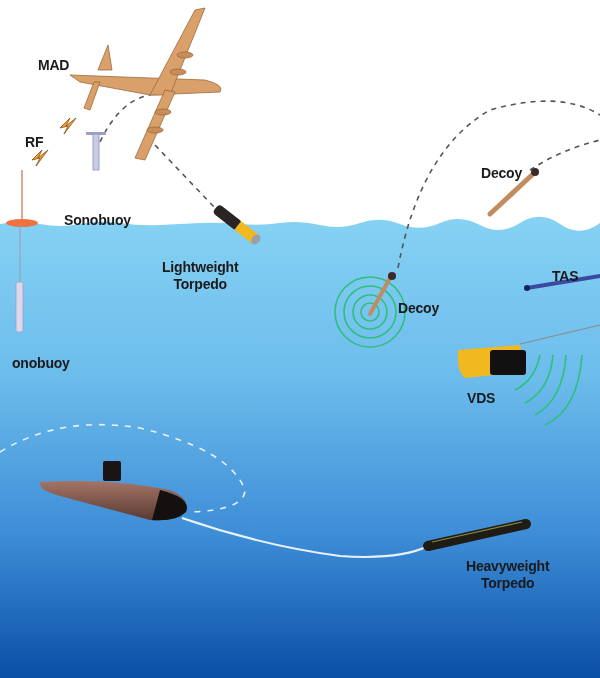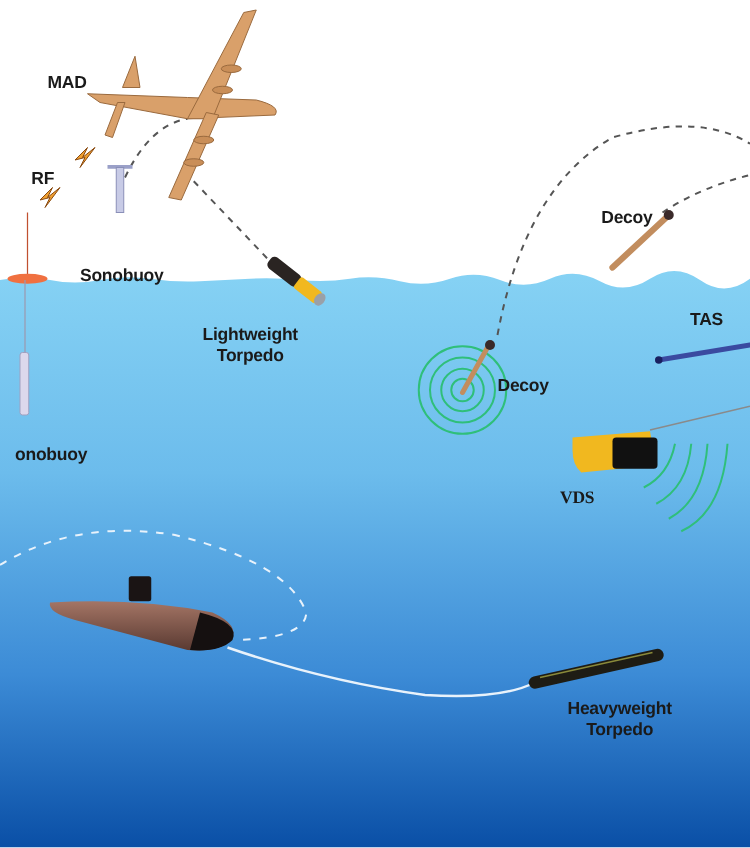--- a/index.html
+++ b/index.html
@@ -127,19 +127,19 @@
   <div class="lbl" style="left:26px;top:57px;">MAD</div>
   <div class="lbl" style="left:13px;top:134px;">RF</div>
   <div class="lbl" style="left:52px;top:178px;margin-top:34px;">Sonobuoy</div>
   <div class="lbl" style="left:150px;top:259px;">
     <div>Lightweight</div>
     <div>Torpedo</div>
   </div>
   <div class="lbl" style="left:0px;top:355px;">onobuoy</div>
   <div class="lbl" style="left:469px;top:165px;">Decoy</div>
   <div class="lbl" style="left:386px;top:300px;">Decoy</div>
-  <div class="lbl" style="left:540px;top:247px;">TAS</div>
-  <div class="lbl" style="left:436px;top:390px;font-family:Liberation Serif, serif;">VDS</div>
-  <div class="lbl" style="left:442px;top:558px;">
+  <div class="lbl" style="left:540px;top:268px;">TAS</div>
+  <div class="lbl" style="left:455px;top:390px;">VDS</div>
+  <div class="lbl" style="left:454px;top:558px;">
     <div>Heavyweight</div>
     <div>Torpedo</div>
   </div>
 </div>
 
 </body></html>

